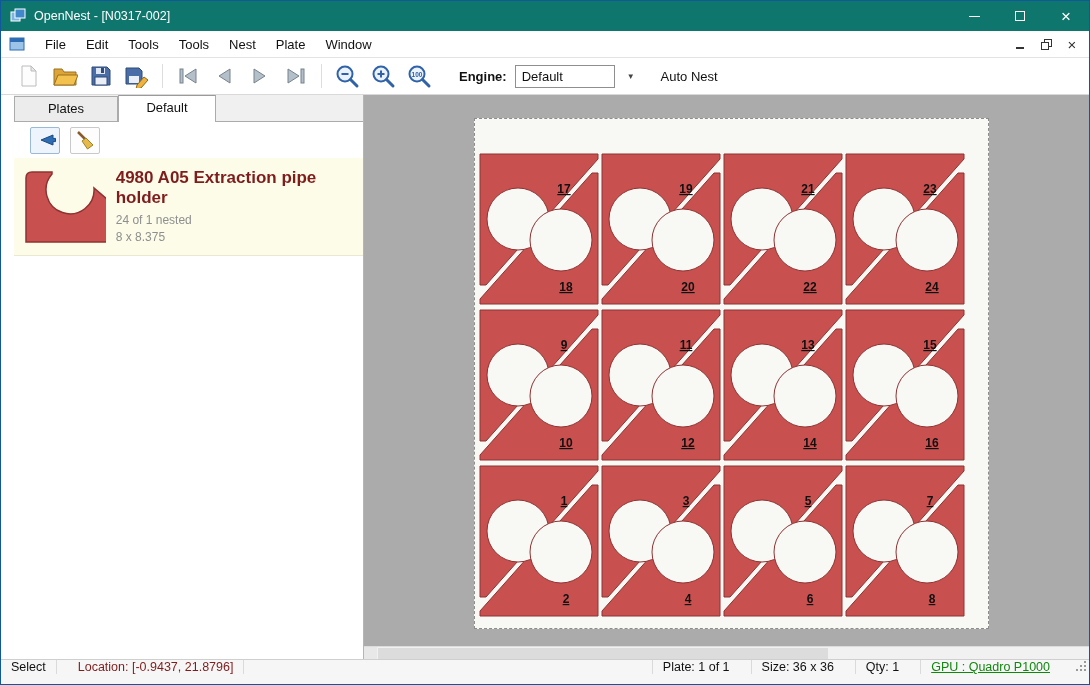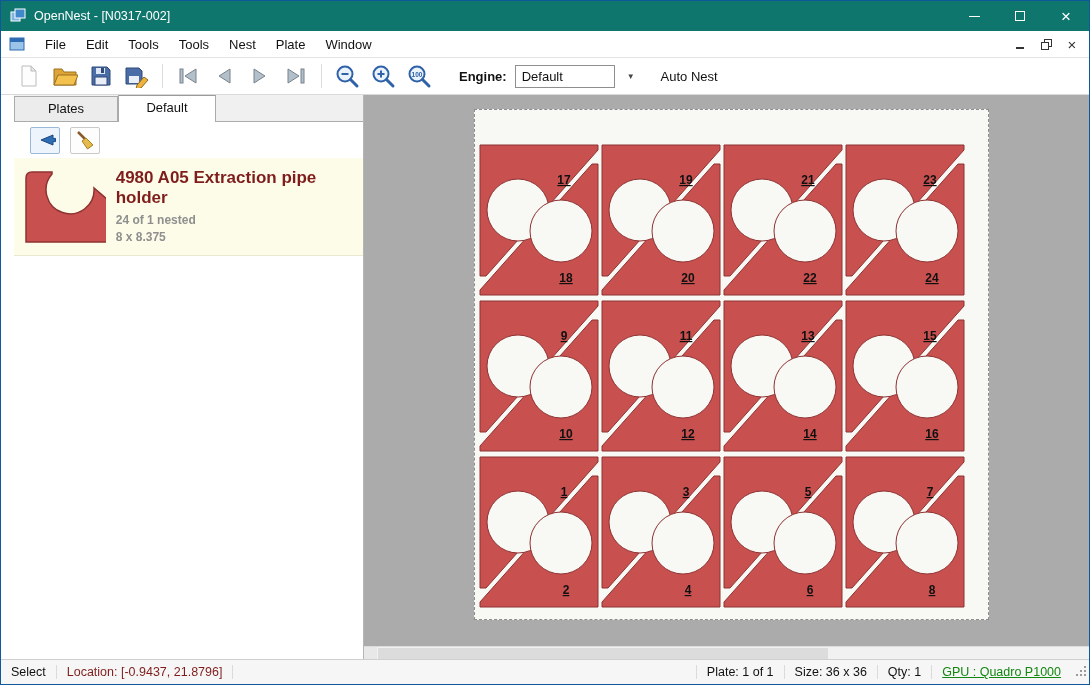--- a/index.html
+++ b/index.html
@@ -53,34 +53,34 @@
          border:1px solid #ababab; border-bottom:none; font-size:13px; }
   .tab.active { background:#fff; margin-bottom:-1px; padding-bottom:7px; width:98px; border-top:1px solid #9a9a9a; }
   .panel-toolbar { flex:0 0 36px; display:flex; align-items:center; gap:10px; padding-left:16px; background:#fff; }
   .pt-btn { width:30px; height:27px; border:1px solid #c9c9c9; background:#fdfdfd;
             display:flex; align-items:center; justify-content:center; border-radius:2px; }
   .pt-btn.sel { border-color:#9ab8d8; background:#eef4fb; }
   .drawing-list { flex:1; overflow:hidden; }
   .list-item { display:flex; gap:10px; padding:6px 8px 8px 8px; background:#fcfce8; border-bottom:1px solid #e9e9cf; }
   .item-text { padding-top:4px; }
   .item-title { font-weight:bold; font-size:17px; margin-bottom:4px; color:#7f1d1d; }
-  .item-meta { color:#8f8f8f; font-size:12px; line-height:1.45;font-weight:bold; }
+  .item-meta { color:#8f8f8f; font-size:12px; line-height:1.45; }
 
   
   .canvas { flex:1; position:relative; background:#ababab; overflow:hidden; }
-  .plate { position:absolute; left:110px; top:14px; width:515px; height:511px;
+  .plate { position:absolute; left:110px; top:23px; width:515px; height:511px;
            background:#f8f8f5; border:1px dashed #8d8d8d; }
   .plate svg { display:block; }
   .hscroll { position:absolute; left:0; right:0; bottom:0; height:13px; background:#f1f1f1; border-top:1px solid #dcdcdc; }
   .hscroll .thumb { position:absolute; left:14px; top:1px; height:11px; width:62%; background:#dcdcdc; }
   .hscroll .btn { position:absolute; left:0; top:0; width:13px; height:13px; background:#e8e8e8; }
 
   
   .statusbar { flex:0 0 25px; background:#f6f6f6; border-top:1px solid #cfcfcf;
-               display:flex; align-items:center; font-size:12.5px; }
+               display:flex; align-items:flex-start; font-size:12.5px;gap:11px; }
   .sb-cell { display:flex; align-items:center; padding:0 10px; border-right:1px solid #dadada; white-space:nowrap; }
   .sb-right { border-right:none; border-left:1px solid #dadada; }
   .sb-loc { color:#7f1d1d; }
   .sb-gpu { color:#12870f;text-decoration:underline; }
   .sb-spring { flex:1; }
   .resize-grip { display:flex; align-items:flex-end; padding:0 2px 2px 4px; }
 </style>
 </head>
 <body>
 

